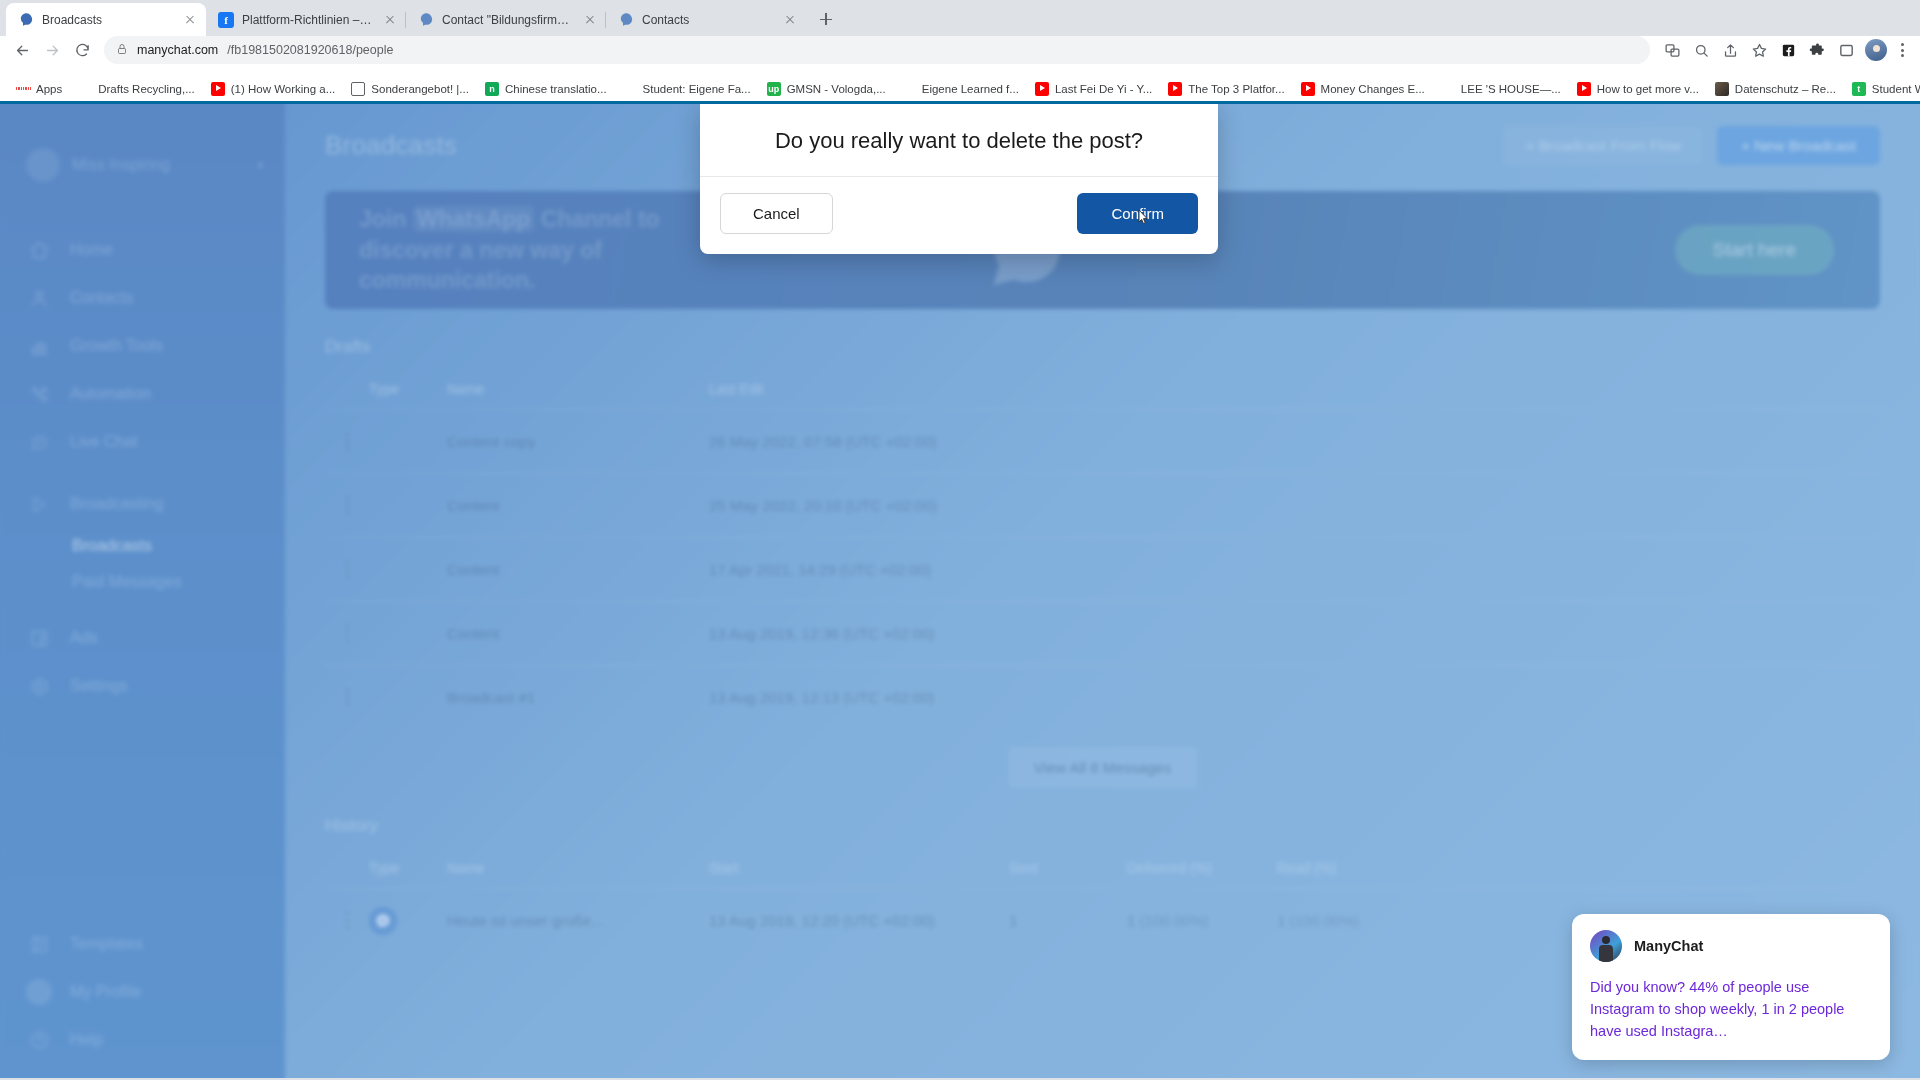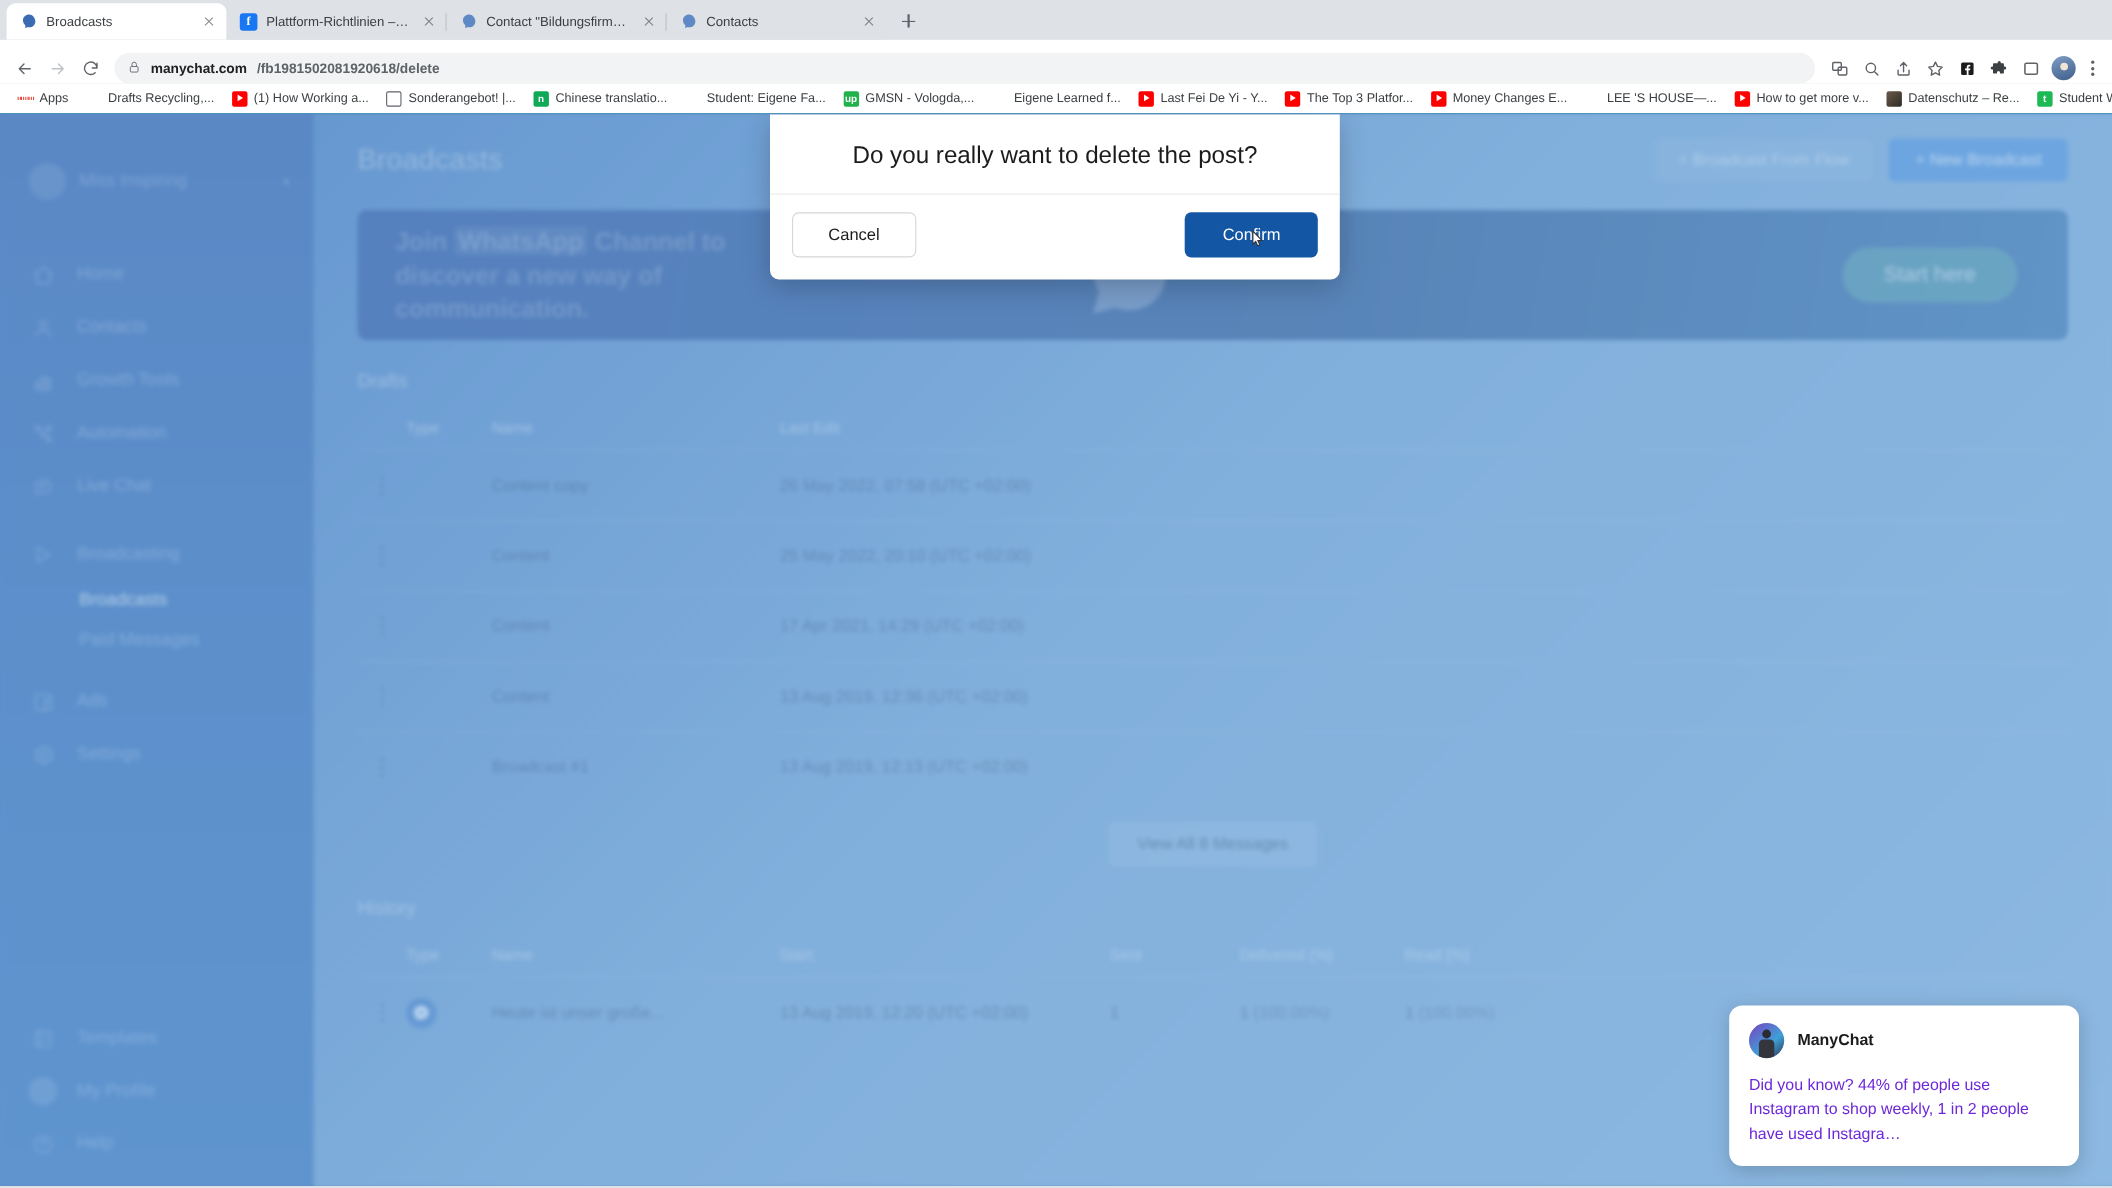--- a/index.html
+++ b/index.html
@@ -40,22 +40,22 @@
     content: ""; position: absolute; left: 3px; top: 7.5px; width: 10px; height: 1.3px;
     background: #5f6368; }
   .tab .tab-close::before { transform: rotate(45deg); }
   .tab .tab-close::after { transform: rotate(-45deg); }
   .newtab { width: 28px; height: 28px; margin: 0 0 3px 6px; position: relative; }
   .newtab::before, .newtab::after { content:""; position:absolute; background:#5f6368; }
   .newtab::before { left: 8px; top: 13.5px; width: 12px; height: 1.6px; }
   .newtab::after  { left: 13.2px; top: 8px; width: 1.6px; height: 12px; }
 
   .toolbar {
-    height: 40px; background: #fff; display: flex; align-items: flex-end;
-    padding: 0 8px; gap: 2px; font-weight: bold;
+    height: 40px; background: #fff; display: flex; align-items: flex-start;
+    padding: 0 8px; gap: 2px;
   }
   .tb-btn { width: 28px; height: 28px; display:flex; align-items:center; justify-content:center;
     color: #5f6368; flex: 0 0 auto; }
   .tb-btn svg { width: 17px; height: 17px; fill: none; stroke: #5f6368; stroke-width: 1.8;
     stroke-linecap: round; stroke-linejoin: round; }
   .tb-btn.dim svg { stroke: #bdc1c6; }
   .omnibox {
     flex: 1 1 auto; height: 28px; background: #f1f3f4; border-radius: 14px;
     display: flex; align-items: center; padding: 0 12px; gap: 9px;
     margin: 0 6px; font-size: 12.5px; color: #202124;
@@ -66,21 +66,21 @@
   .avatar-btn { width: 22px; height: 22px; border-radius: 50%;
     background: linear-gradient(160deg,#7f9dc4,#3e5f8a); margin: 0 4px;
     display:flex; align-items:flex-end; justify-content:center; overflow:hidden; }
   .avatar-btn .head { width:7px;height:7px;border-radius:50%;background:#f2e3d5;margin-bottom:9px; }
   .kebab { width: 20px; height: 20px; display:flex; flex-direction:column; align-items:center;
     justify-content:center; gap:2.5px; }
   .kebab i { width: 3px; height: 3px; border-radius: 50%; background: #5f6368; display:block; }
 
   .bookmarks {
     height: 28px; background: #fff; display: flex; align-items: center;
-    padding: 0 8px; gap: 0; border-bottom: 1px solid #0369a1; overflow: hidden;
+    padding: 0 8px; gap: 0; border-bottom: 3px solid #0369a1; overflow: hidden;
   }
   .bm { display: flex; align-items: center; gap: 6px; padding: 3px 8px;
     font-size: 11.5px; color: #3c4043; white-space: nowrap; flex: 0 0 auto; }
   .bm .bico { width: 14px; height: 14px; flex:0 0 14px; border-radius: 2px;
     display:flex; align-items:center; justify-content:center; font-size:9px; color:#fff; }
   .bico-apps { display:grid; grid-template-columns: repeat(3,3px); grid-template-rows: repeat(3,3px);
     gap: 1.5px; background: transparent; }
   .bico-apps i { width:3px;height:3px;border-radius:50%;background:#e8453c; display:block;}
   .bico-yt { background:#ff0000; border-radius:3px; position:relative; }
   .bico-yt::after { content:""; position:absolute; left:5px; top:3.5px;
@@ -269,21 +269,21 @@
     </div>
 
     <div class="omnibox">
       <span class="lock">
         <svg viewBox="0 0 24 24">
             <rect x="5" y="11" width="14" height="10" rx="2"></rect>
             <path d="M8 11V7a4 4 0 018 0v4"></path>
           </svg>
       </span>
       <span>manychat.com</span>
-        <span class="url-path">/fb1981502081920618/delete</span>
+        <span class="url-path">/fb1981502081920618/people</span>
     </div>
 
     <div class="tb-right">
       <div class="tb-btn">
         <svg viewBox="0 0 24 24">
             <rect x="3" y="4" width="11" height="10" rx="1.5"></rect>
             <rect x="10" y="10" width="11" height="10" rx="1.5"></rect>
           </svg>
       </div>
       <div class="tb-btn">

